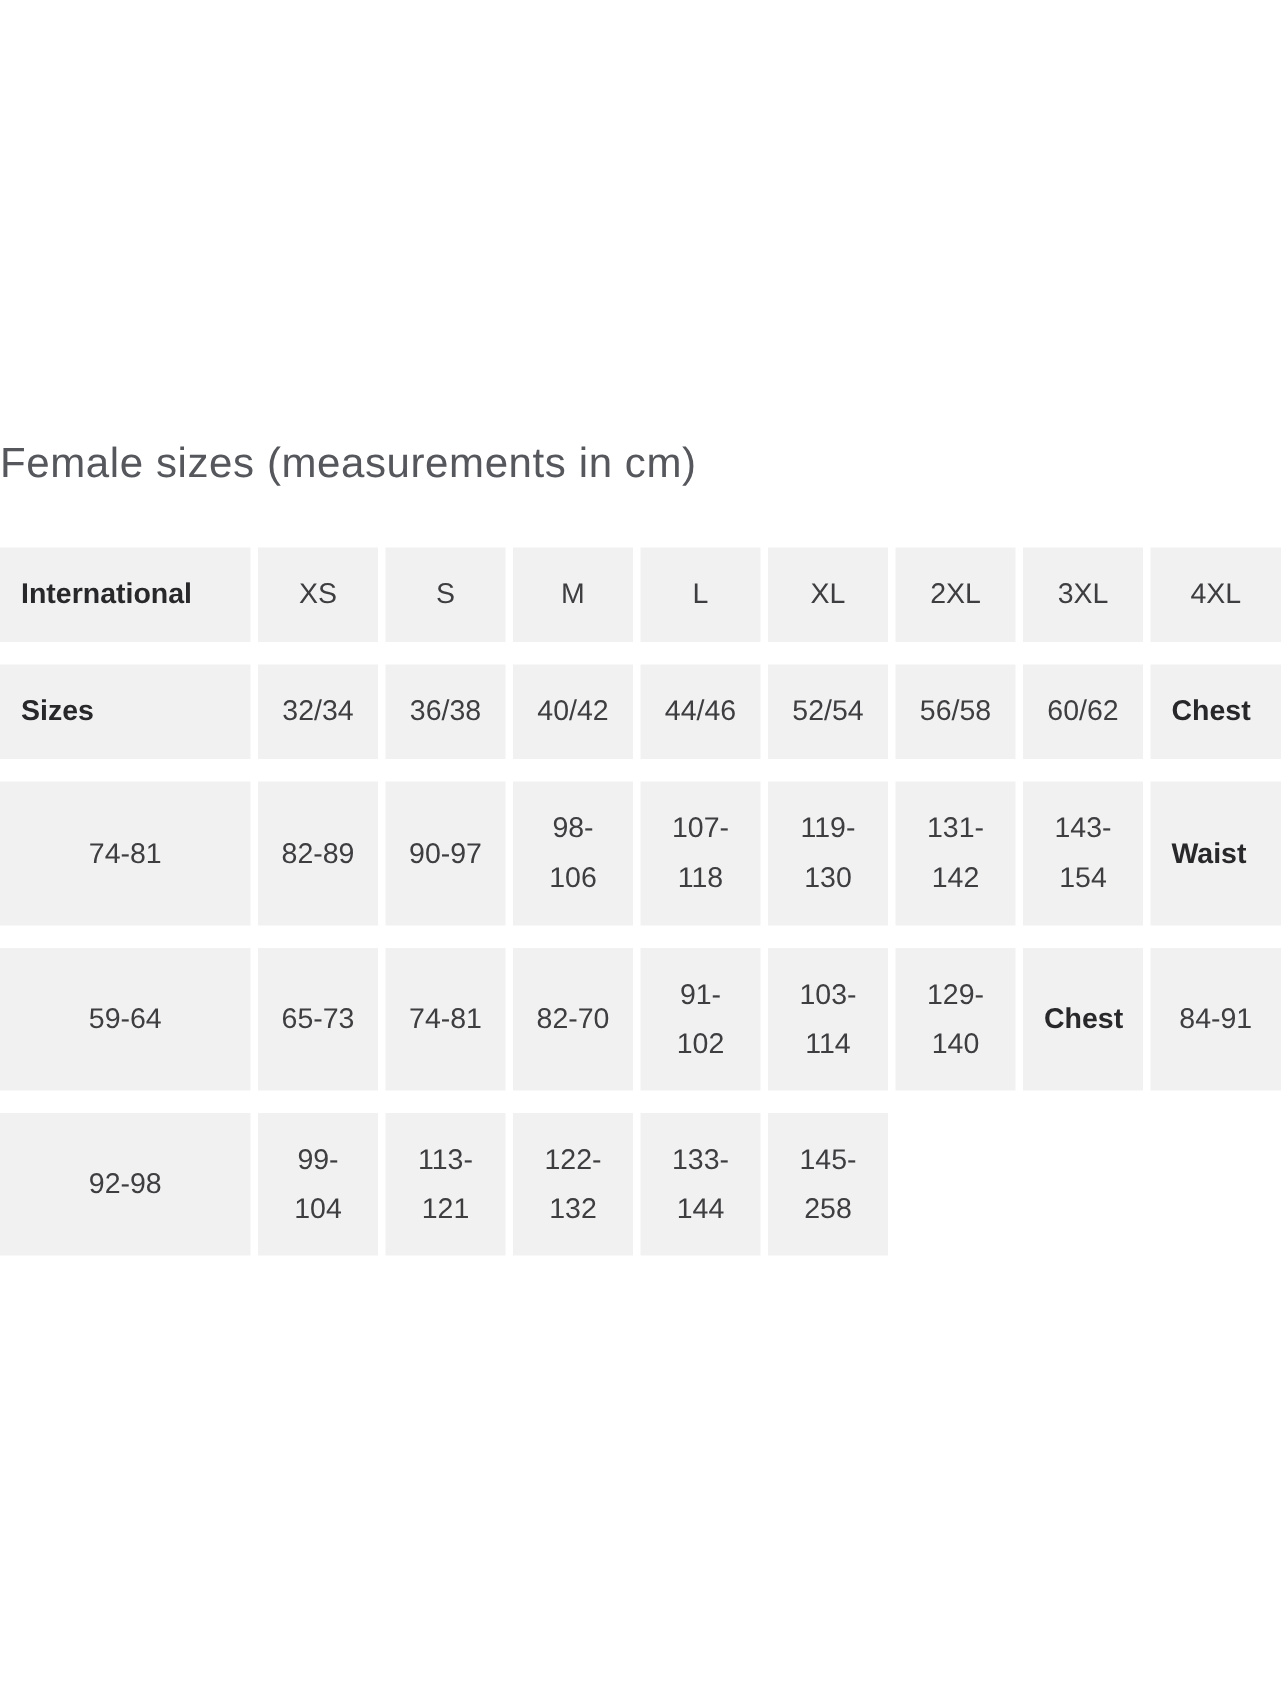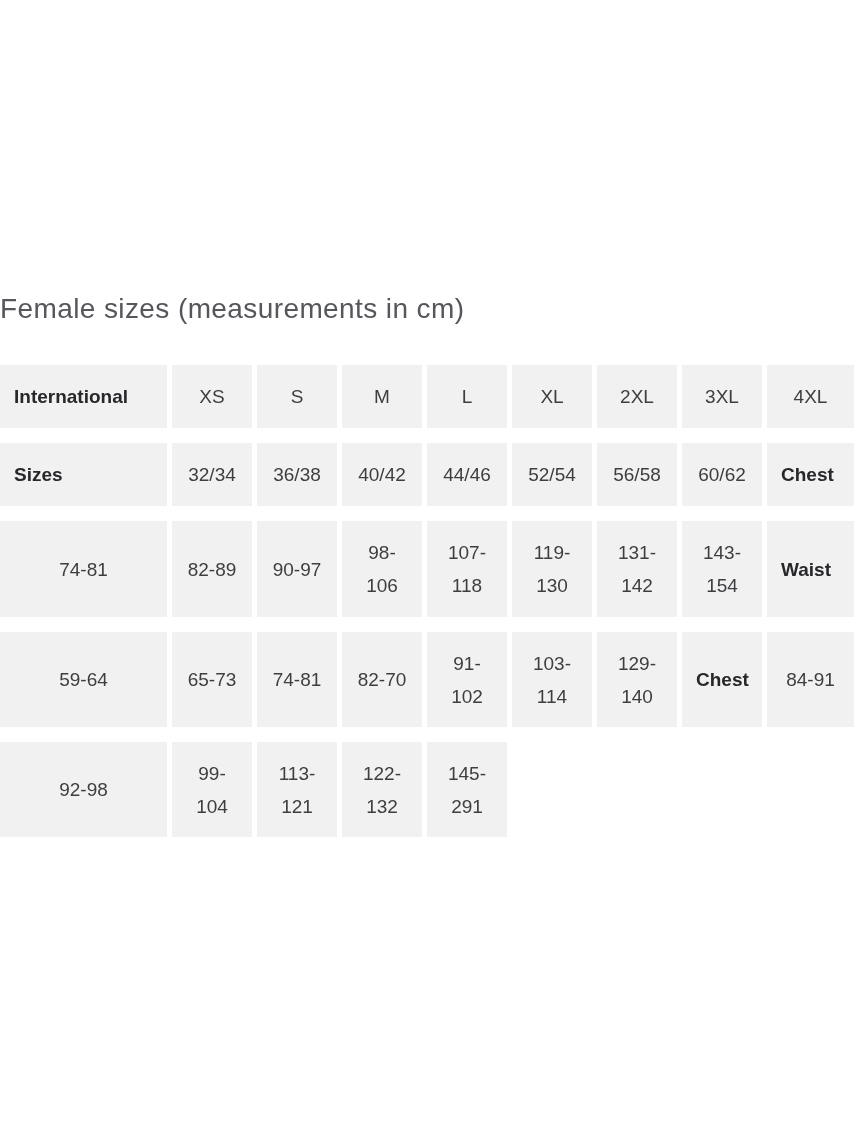--- a/index.html
+++ b/index.html
@@ -108,16 +108,18 @@
 140</div>
       <div class="cell label-cell">Chest</div>
       <div class="cell value-cell">84-91</div>
       <div class="cell value-cell">92-98</div>
       <div class="cell value-cell">99-
 104</div>
       <div class="cell value-cell">113-
 121</div>
       <div class="cell value-cell">122-
 132</div>
+      <div class="cell value-cell">133-
+144</div>
       <div class="cell value-cell">145-
-291</div>
+258</div>
     </div>
 </div>
 
 </body></html>

